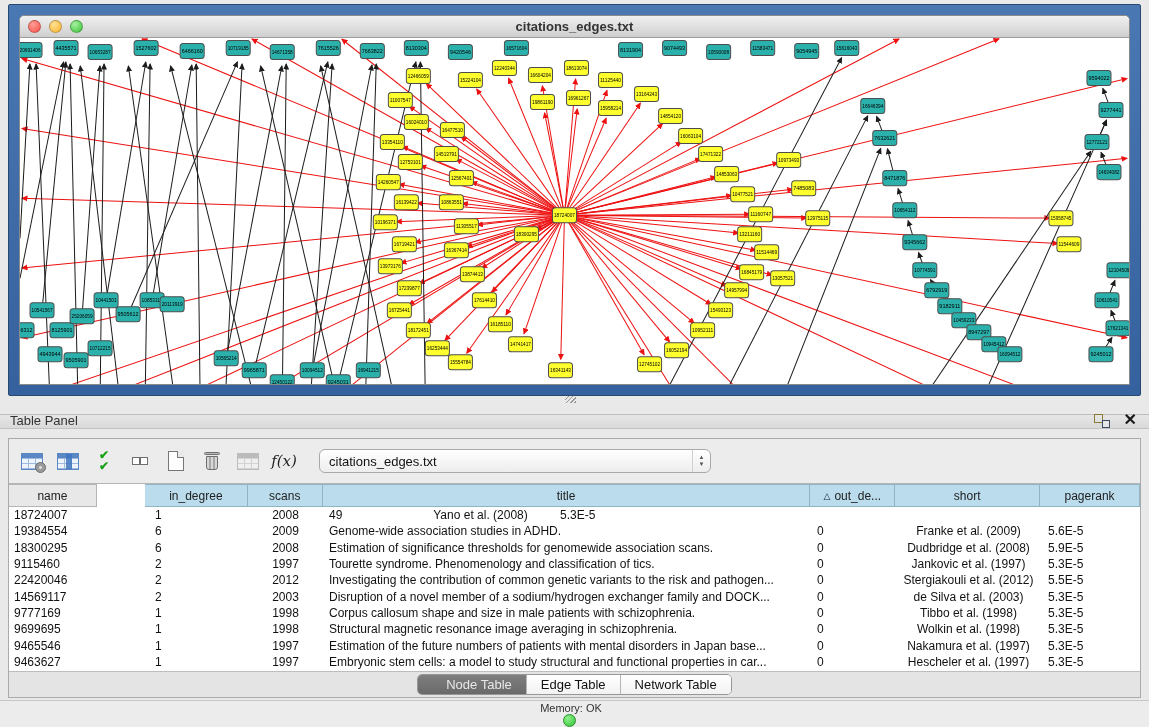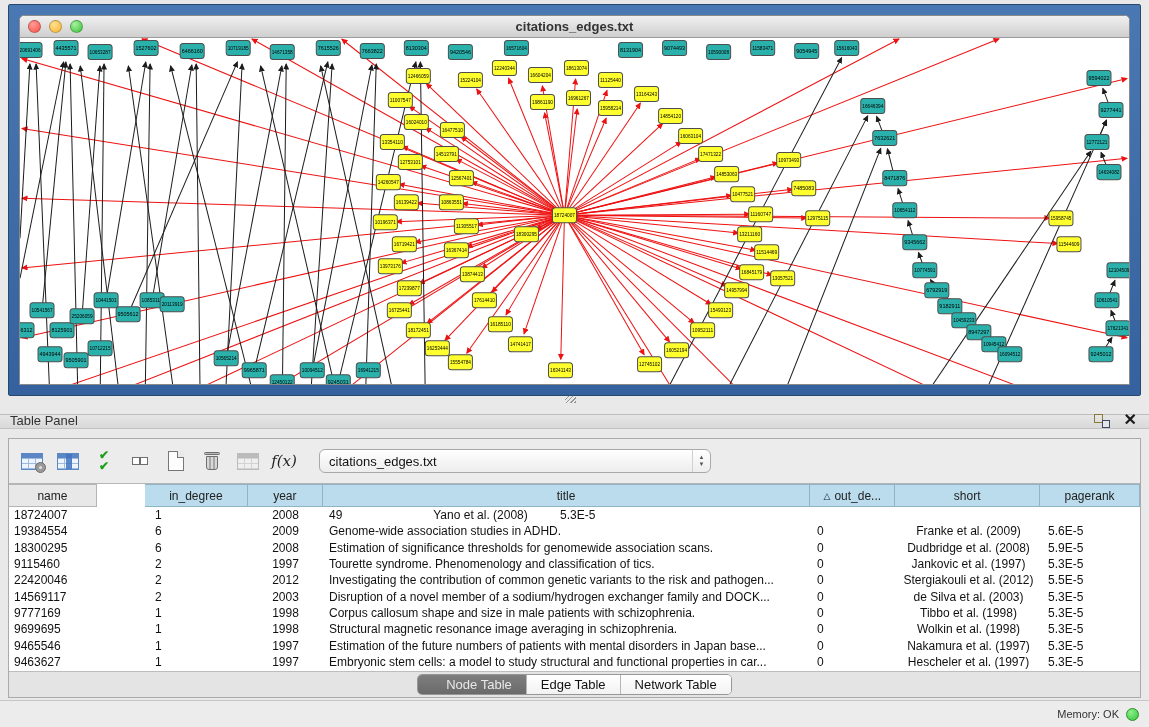--- a/index.html
+++ b/index.html
@@ -79,21 +79,21 @@
   #tp-tabs { flex:0 0 26px; background:#e4e4e4; border-top:1px solid #bdbdbd;
     display:flex; align-items:center; justify-content:center; }
   #seg { display:flex; height:21px; border:1px solid #979797; border-radius:5px; overflow:hidden; background:#fff; }
   .seg-btn { display:flex; align-items:center; justify-content:center; font-size:13px;
     color:#111; padding:0 14px; border-right:1px solid #b5b5b5; background:linear-gradient(180deg,#ffffff,#f2f2f2); }
   .seg-btn:last-child { border-right:none; }
   .seg-btn.sel { background:linear-gradient(180deg,#7e7e7e,#6a6a6a); color:#e8e8e8;padding-left:28px; }
 
   
   #status { position:absolute; left:0; top:700px; width:1149px; height:27px;
-    background:#ececec; border-top:1px solid #c6c6c6; display:flex; align-items:center; justify-content:flex-end; }
+    background:#ececec; border-top:1px solid #c6c6c6; display:flex; align-items:center; justify-content:flex-end;flex-direction:column; }
   #mem-label { font-size:11px; color:#333; margin-right:7px; }
   #mem-dot { width:13px; height:13px; border-radius:50%; margin-right:10px;
     background:radial-gradient(circle at 35% 30%, #8df08d,#35c435); border:1px solid #2a8f2a; }
 
   
   .grid-ic { width:22px; height:17px; position:relative; border:1px solid #5b87c5; background:
      linear-gradient(#5b87c5 0 0) 0 0/100% 4px no-repeat,
      repeating-linear-gradient(90deg, transparent 0 6px, #9dbade 6px 7px),
      repeating-linear-gradient(180deg, transparent 0 4px, #9dbade 4px 5px), #eef4fb; }
   .grid-ic.dis { filter:grayscale(1); opacity:.45; }
@@ -765,21 +765,21 @@
 
   <div id="tp-table">
     <div id="col-header">
         <div class="hcell c0 gray">
           <span>name</span>
         </div>
         <div class="hcell c1">
           <span>in_degree</span>
         </div>
         <div class="hcell c2">
-          <span>year</span>
+          <span>scans</span>
         </div>
         <div class="hcell c3">
           <span>title</span>
         </div>
         <div class="hcell c4">
           <span class="tri">△</span>
           <span>out_de...</span>
         </div>
         <div class="hcell c5">
           <span>short</span>

